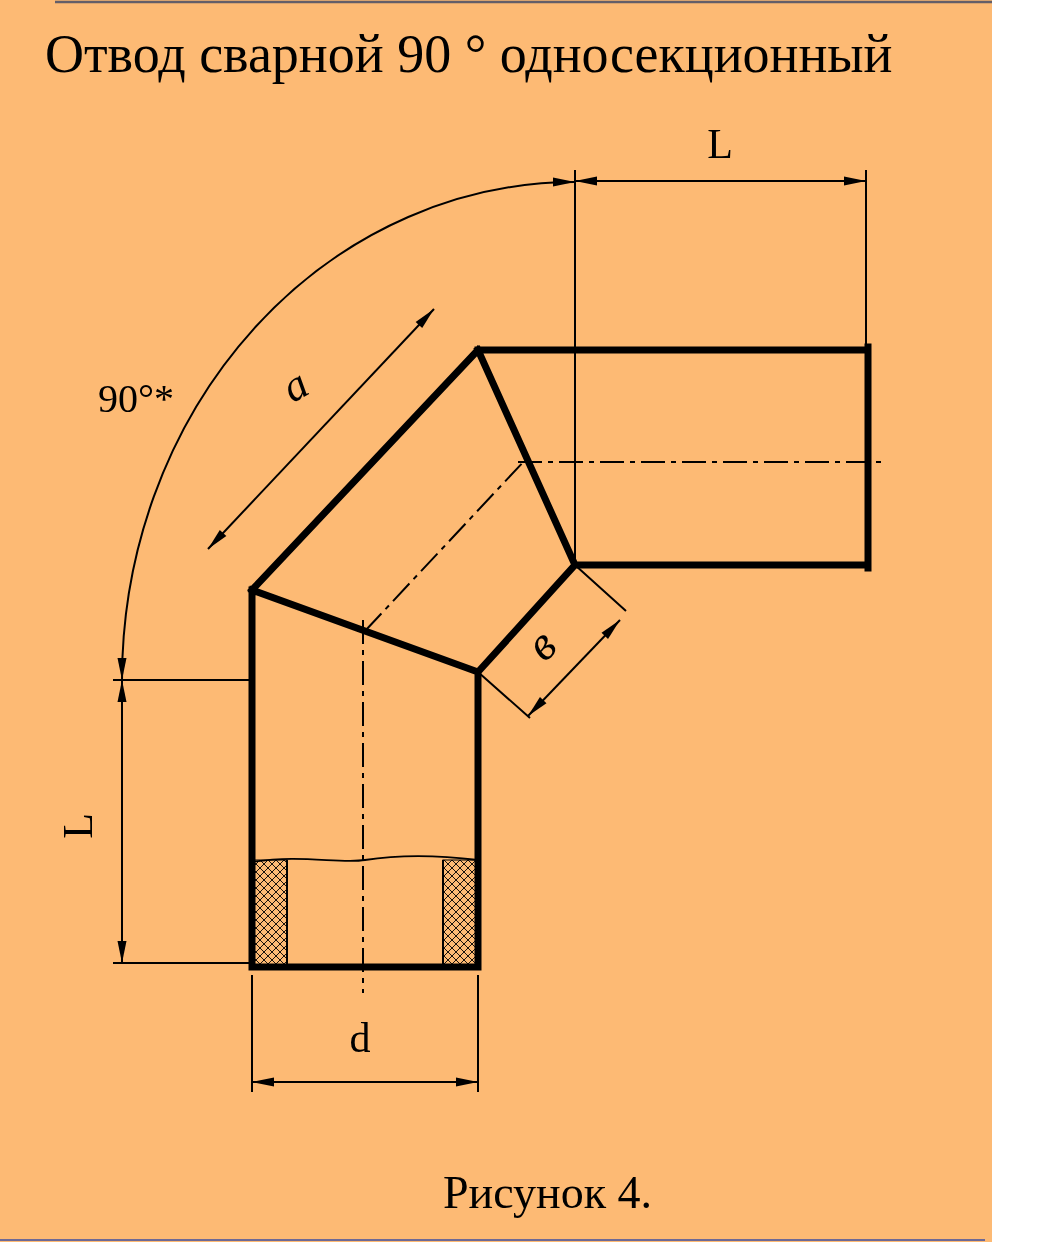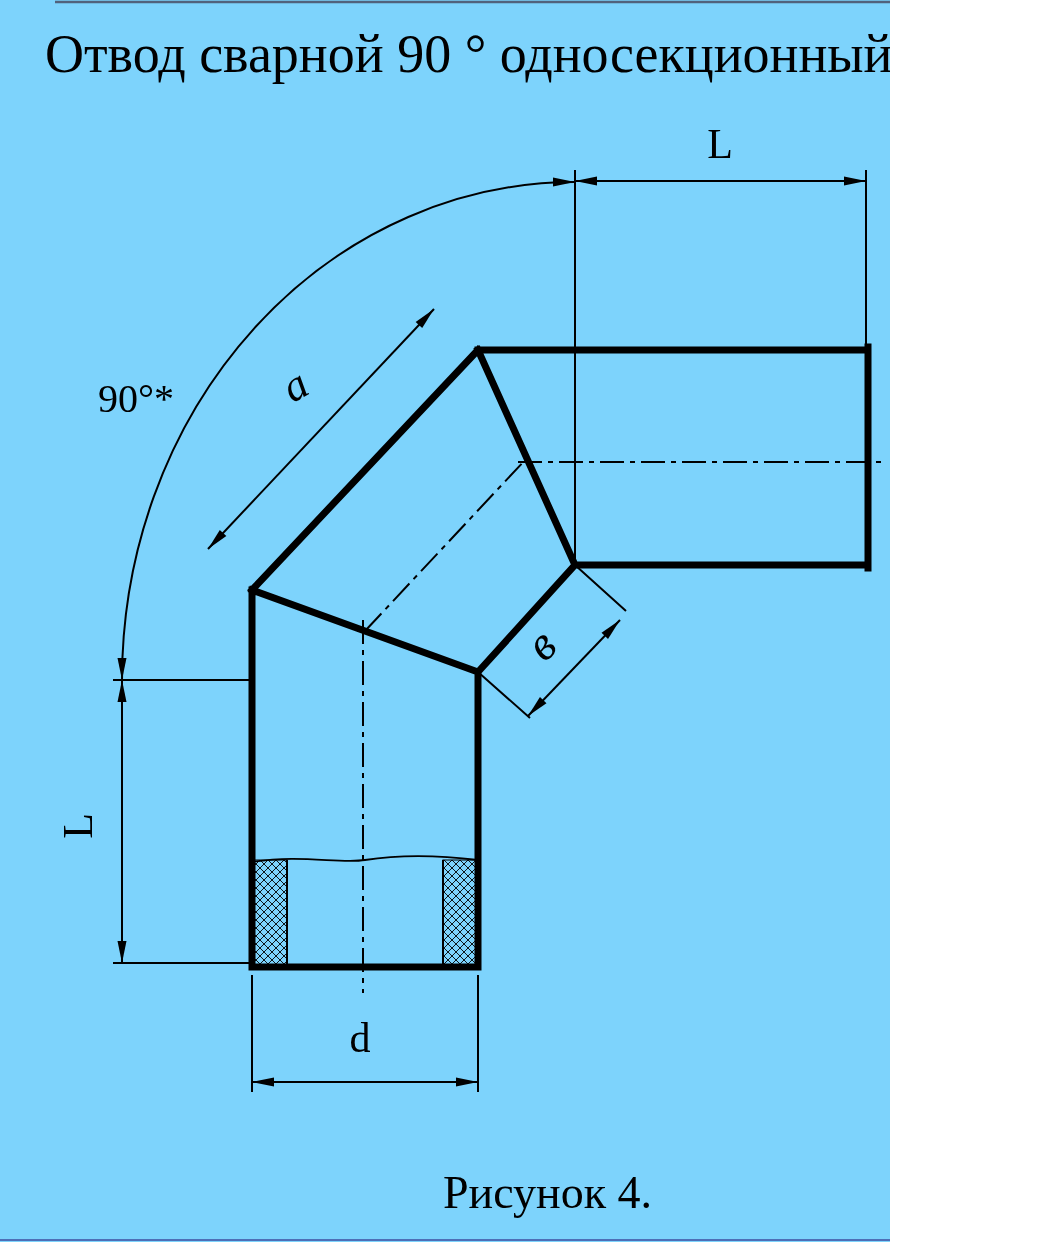--- a/index.html
+++ b/index.html
@@ -1,16 +1,16 @@
 <!DOCTYPE html>
 <html><head>
 <meta charset="utf-8">
 <style>
   html,body{margin:0;padding:0;background:#ffffff;}
-  .page{position:relative;width:890px;height:1242px;background:#7dd3fc;overflow:hidden;}
+  .page{position:relative;width:992px;height:1242px;background:#fdba74;overflow:hidden;}
   svg{position:absolute;left:0;top:0;}
   .thick{stroke:#000;stroke-width:7;fill:none;stroke-linecap:square;}
   .thin{stroke:#000;stroke-width:2;fill:none;}
   .hairline{stroke:#000;stroke-width:1.8;fill:none;}
   .cl{stroke:#000;stroke-width:2;fill:none;stroke-dasharray:24 6 5 6;}
   .dim{stroke:#000;stroke-width:2;fill:none;}
   text{font-family:"Liberation Serif",serif;fill:#000;}
   .title{font-size:54px;}
   .caption{font-size:46px;}
   .lbl{font-size:42px;}

